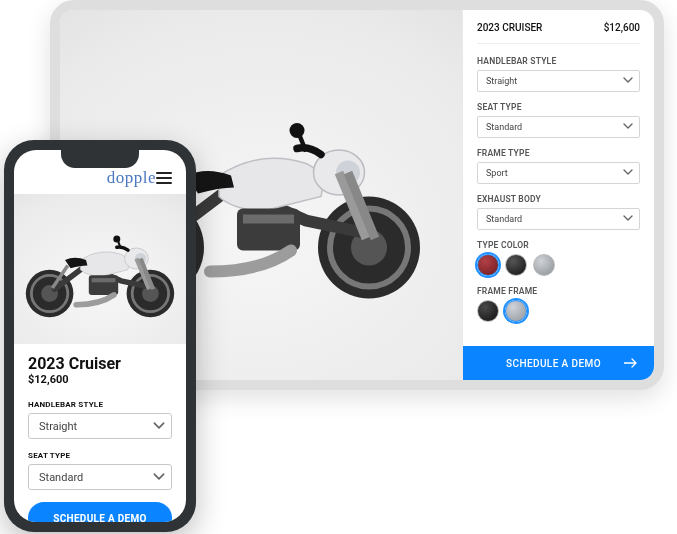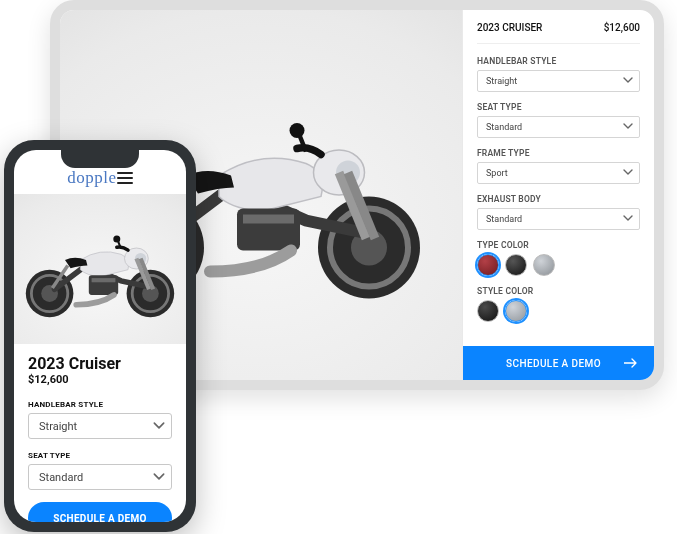--- a/index.html
+++ b/index.html
@@ -77,21 +77,21 @@
     border-radius:22px;
     overflow:hidden;
     position:relative;
   }
   .notch{
     position:absolute; top:0; left:50%; transform:translateX(-50%);
     width:78px; height:18px; background:#2f3336;
     border-radius:0 0 14px 14px;
   }
   .p-header{
-    display:flex; align-items:center; justify-content:center;
+    display:flex; align-items:center; justify-content:flex-end;
     padding:18px 14px 6px 14px;
   }
   .logo{font-size:17px; color:#4a78c2; font-weight:400; font-family:Georgia,"Times New Roman",serif; letter-spacing:.5px}
   .hamburger span{display:block; width:16px; height:2px; background:#222; margin:3px 0; border-radius:1px}
   .p-viewer{
     height:150px;
     background: radial-gradient(110% 100% at 50% 60%, #f7f7f7 0%, #ebebeb 60%, #ddd 100%);
     display:flex; align-items:center; justify-content:center;
   }
   .p-body{padding:10px 14px 0 14px}
@@ -219,21 +219,21 @@
         </span>
     </div>
 
     <div class="field-label">TYPE COLOR</div>
     <div class="swatches">
       <div class="swatch sel" style="background: radial-gradient(circle at 35% 30%, #b34047, #6e1a1f)"></div>
       <div class="swatch" style="background: radial-gradient(circle at 35% 30%, #555, #111111)"></div>
       <div class="swatch" style="background: radial-gradient(circle at 35% 30%, #cfd3d8, #8a8f94)"></div>
     </div>
 
-    <div class="field-label">STYLE COLOR</div>
+    <div class="field-label">FRAME FRAME</div>
     <div class="swatches" style="margin-bottom:44px">
       <div class="swatch" style="background: radial-gradient(circle at 35% 30%, #4a4a4a, #0f0f0f)"></div>
       <div class="swatch sel" style="background: radial-gradient(circle at 35% 30%, #d0d4da, #8f959b)"></div>
     </div>
 
     <div class="cta-bar">
       <span>SCHEDULE A DEMO</span>
       <span class="arrow">
           <svg width="14" height="10" viewBox="0 0 14 10">
             <use href="#arrow-right"></use>

